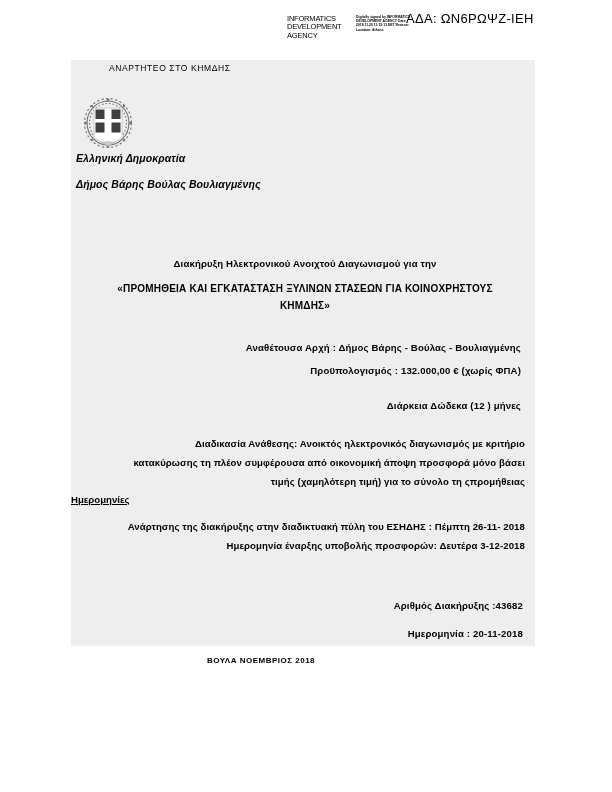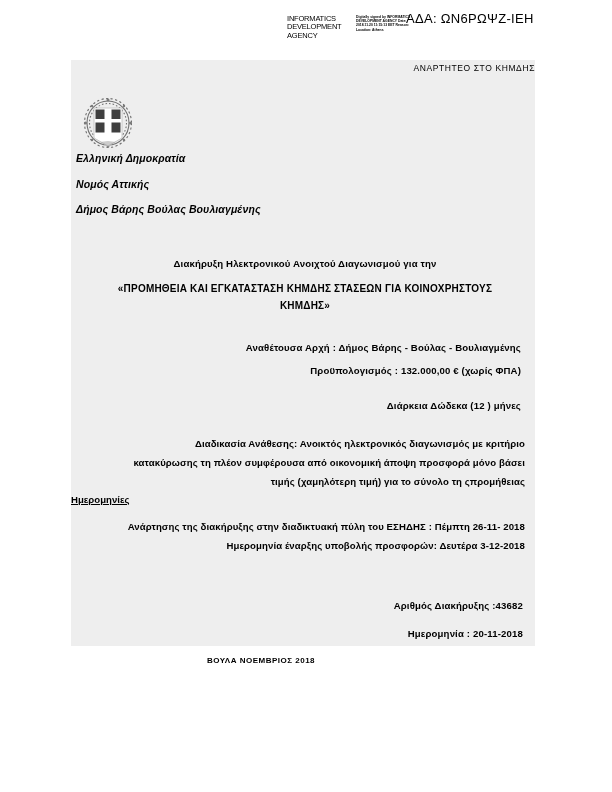--- a/index.html
+++ b/index.html
@@ -60,22 +60,22 @@
     position: absolute;
     left: 71px; top: 60px;
     width: 464px; height: 586px;
     background: #eeeeee;
   }
 
   .anartiteo {
     position: absolute;
     left: 0; top: 3px;
     width: 464px;
-    text-align: right;
-    padding-left: 50px;
+    text-align: left;
+    padding-left: 38px;
     box-sizing: border-box;
     font-size: 8.5px;
     letter-spacing: 0.6px;
     font-weight: 400;
   }
 
   
   .emblem {
     position: absolute;
     left: 9px; top: 37px;
@@ -234,27 +234,26 @@
         <rect x="31.5" y="12.5" width="9" height="9.5"></rect>
         <rect x="15.5" y="25.5" width="9" height="10"></rect>
         <rect x="31.5" y="25.5" width="9" height="10"></rect>
       </g>
       <path d="M20 45 l8 4 l8 -4 l-8 -1 Z" fill="#9a9a9a" opacity="0.5"></path>
     </svg>
   </div>
 
   <div class="org-block">
     <div class="org-line">Ελληνική Δημοκρατία</div>
-    <div class="org-line">Νομός Αττικής</div>
     <div class="org-line">Δήμος Βάρης Βούλας Βουλιαγμένης</div>
   </div>
 
   <div class="title-block">
     <div class="title-sub">Διακήρυξη Ηλεκτρονικού Ανοιχτού Διαγωνισμού για την</div>
-    <div class="title-main">«ΠΡΟΜΗΘΕΙΑ ΚΑΙ ΕΓΚΑΤΑΣΤΑΣΗ ΚΗΜΔΗΣ ΣΤΑΣΕΩΝ ΓΙΑ ΚΟΙΝΟΧΡΗΣΤΟΥΣ</div>
+    <div class="title-main">«ΠΡΟΜΗΘΕΙΑ ΚΑΙ ΕΓΚΑΤΑΣΤΑΣΗ ΞΥΛΙΝΩΝ ΣΤΑΣΕΩΝ ΓΙΑ ΚΟΙΝΟΧΡΗΣΤΟΥΣ</div>
     <div class="title-main">ΚΗΜΔΗΣ»</div>
   </div>
 
   <div class="auth-block">
     <div class="auth-line">Αναθέτουσα Αρχή : Δήμος Βάρης  -  Βούλας - Βουλιαγμένης</div>
     <div class="auth-line">Προϋπολογισμός : 132.000,00 € (χωρίς ΦΠΑ)</div>
   </div>
 
   <div class="duration-line">Διάρκεια Δώδεκα  (12 )  μήνες</div>
 

